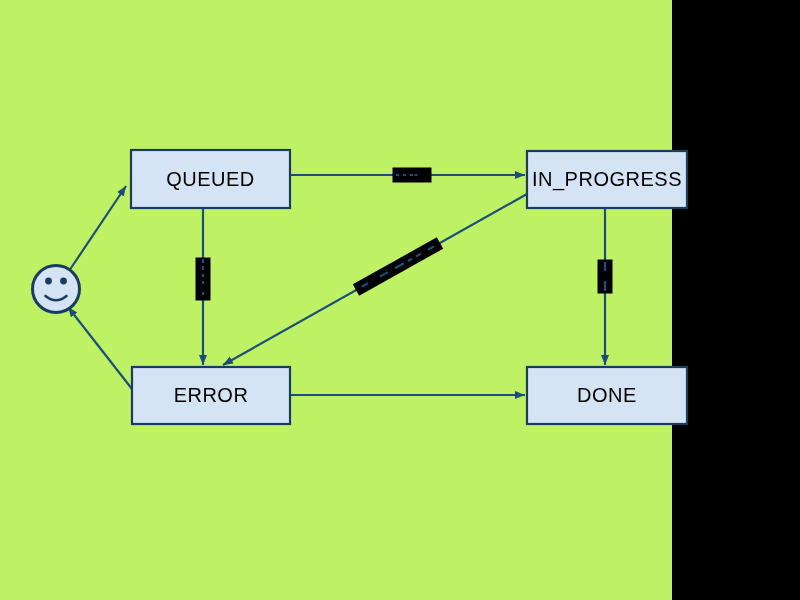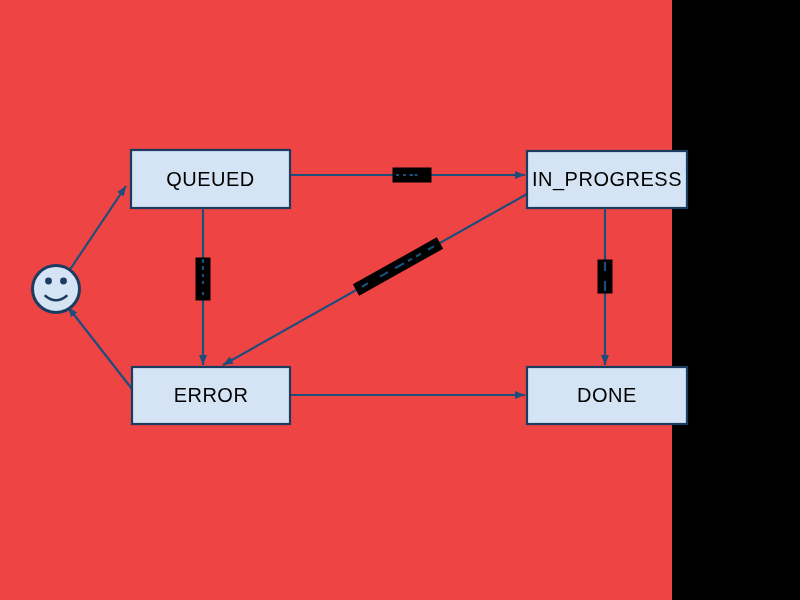--- a/index.html
+++ b/index.html
@@ -8,21 +8,21 @@
     width: 800px;
     height: 600px;
     background: #000000;
     font-family: "Liberation Sans", sans-serif;
     overflow: hidden;
   }
   .stage {
     position: relative;
     width: 672px;
     height: 600px;
-    background: #ef4444;
+    background: #bef264;
   }
   svg { display: block; }
   .node-rect {
     fill: #d5e4f4;
     stroke: #1b3c61;
     stroke-width: 2.2;
   }
   .node-label {
     fill: #000000;
     font-family: "Liberation Sans", sans-serif;

